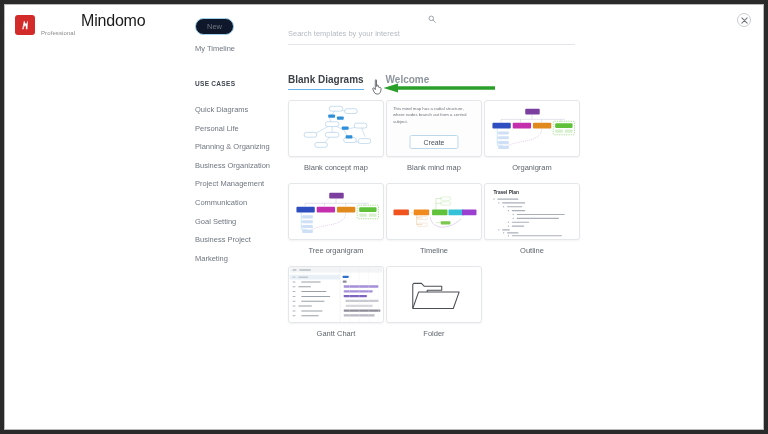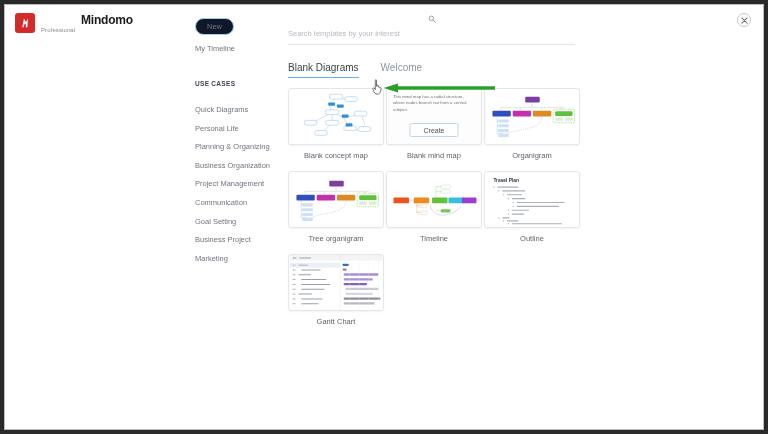--- a/index.html
+++ b/index.html
@@ -25,21 +25,21 @@
   }
   .logo-mark {
     width: 20px; height: 20px; border-radius: 3px;
     background: #d32a2a;
     display: flex; align-items: center; justify-content: center;
     position: relative;
   }
   .logo-mark svg { display:block; }
   .logo-text { line-height: 1; }
   .logo-title {
-    font-size: 12px; font-weight: bold; color: #1a1a1a;
+    font-size: 16px; font-weight: normal; color: #1a1a1a;
     letter-spacing: -0.2px; display: block; padding-left: 40px;
   }
   .logo-sub {
     font-size: 6px; color: #8a8a8a; display: block; margin-top: 1px;
     letter-spacing: 0.1px;
   }
 
   
   .sidebar { position: absolute; left: 190px; top: 10px; width: 80px; }
   .new-btn {
@@ -78,21 +78,21 @@
   }
   .search-icon { flex: 0 0 auto; }
   .search-input {
     border: none; outline: none; background: transparent;
     font-size: 7.5px; color: #a9b0b8;
     font-family: "Liberation Sans", sans-serif;
     width: 100%;
   }
   .search-input::placeholder { color: #b4bbc2; }
 
-  .tabs { display: flex; gap: 22px; margin-top: 17px; }
+  .tabs { display: flex; gap: 22px; margin-top: 29px; font-weight: bold; }
   .tab {
     font-size: 10px; color: #8e959d; padding-bottom: 5px; cursor: pointer;
     position: relative;
   }
   .tab.active { color: #3c4248; }
   .tab.active::after {
     content: ""; position: absolute; left: 0; right: 0; bottom: 0;
     height: 1.5px; background: #63b3ed;
   }
 
@@ -430,20 +430,31 @@
               </g>
               <g stroke="#edeff2" stroke-width="0.3">
                 <path d="M62 0 L62 57 M72 0 L72 57 M82 0 L82 57 M92 0 L92 57"></path>
               </g>
             </svg>
           </div>
         </div>
         <div class="card-label">Gantt Chart</div>
       </div>
 
+      <div class="card-cell">
+        <div class="card">
+          <div class="thumb">
+            <svg viewBox="0 0 96 57">
+              <path d="M26 18 L26 42 L41 42 L41 24 L56 24 L56 20 L38 20 L35 17 L27 17 Z" fill="#ffffff" stroke="#4a4f55" stroke-width="1.1" stroke-linejoin="round"></path>
+              <path d="M32 26 L74 26 L68 43 L26 43 Z" fill="#ffffff" stroke="#4a4f55" stroke-width="1.1" stroke-linejoin="round"></path>
+            </svg>
+          </div>
+        </div>
+        <div class="card-label">Folder</div>
+      </div>
 
     </div>
   </div>
 
   <div class="cursor">
     <svg width="13" height="16" viewBox="0 0 13 16">
       <path d="M4.3 1.2 C4.3 0.6 5.5 0.6 5.5 1.2 L5.5 7.4 L6.1 6.4 C6.4 5.8 7.5 6.2 7.3 6.9
                L7.0 8.0 C7.6 7.6 8.6 7.8 8.6 8.6 C9.3 8.3 10.2 8.7 10.1 9.5
                C10.0 11.4 9.6 13.3 8.6 14.3 C7.6 15.3 5.0 15.4 3.9 14.2
                C3.0 13.2 2.3 11.4 1.8 10.0 C1.5 9.1 2.6 8.4 3.2 9.2 L4.3 10.6 Z" fill="#ffffff" stroke="#4a4f55" stroke-width="0.8" stroke-linejoin="round"></path>

